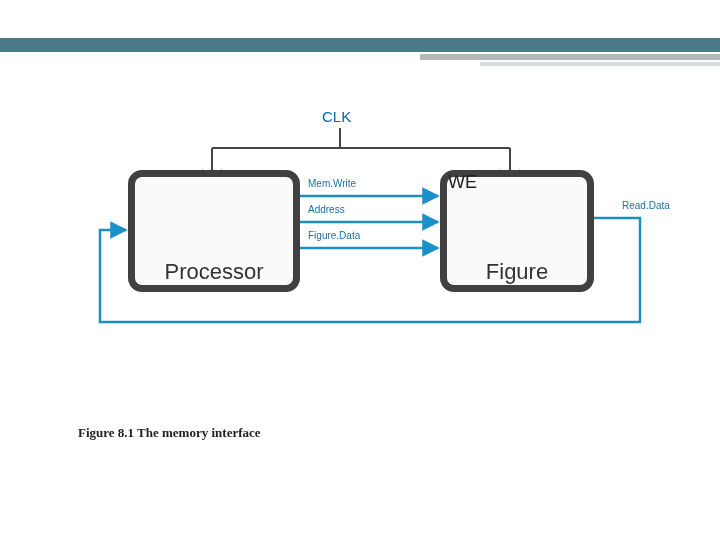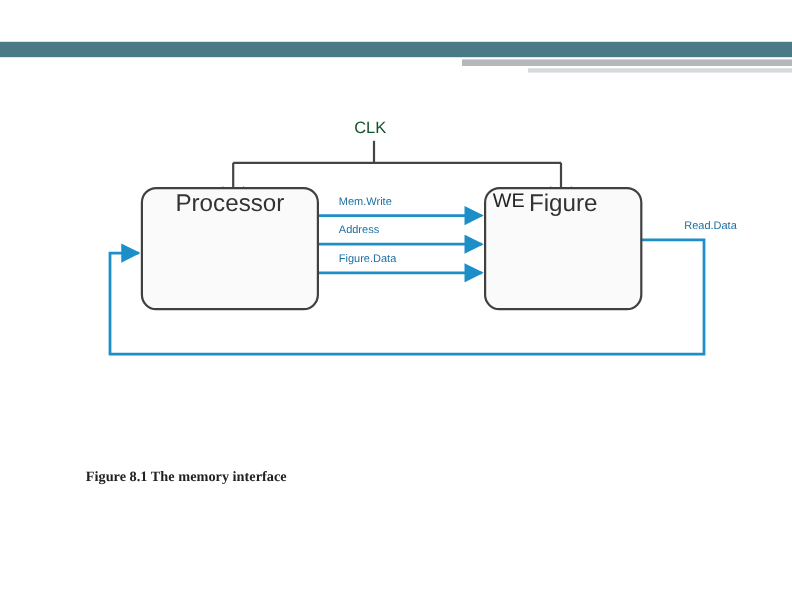--- a/index.html
+++ b/index.html
@@ -38,24 +38,24 @@
   .diagram {
     position: absolute;
     top: 100px;
     left: 70px;
     width: 580px;
     height: 240px;
   }
   .box {
     position: absolute;
     background: #fafafa;
-    border: 2px solid #404040;
+    border: 7px solid #404040;
     border-radius: 14px;
     display: flex;
-    align-items: flex-start;
+    align-items: flex-end;
     justify-content: center;
     font-size: 22px;
     color: #333;
   }
   .box-proc {
     top: 70px;
     left: 58px;
     width: 158px;
     height: 108px;
   }
@@ -79,21 +79,21 @@
   }
   .lab-memwrite { top: 78px; left: 238px; }
   .lab-address  { top: 104px; left: 238px; }
   .lab-writedata{ top: 130px; left: 238px; }
   .lab-readdata { top: 100px; left: 516px; margin-left: 36px; }
   .clk-label {
     position: absolute;
     top: 8px;
     left: 252px;
     font-size: 15px;
-    color: #14532d;
+    color: #0369a1;
   }
   .caption {
     position: absolute;
     top: 425px;
     left: 78px;
     font-family: Georgia, 'Times New Roman', serif;
     font-size: 13px;
     font-weight: bold;
     color: #222;
   }

